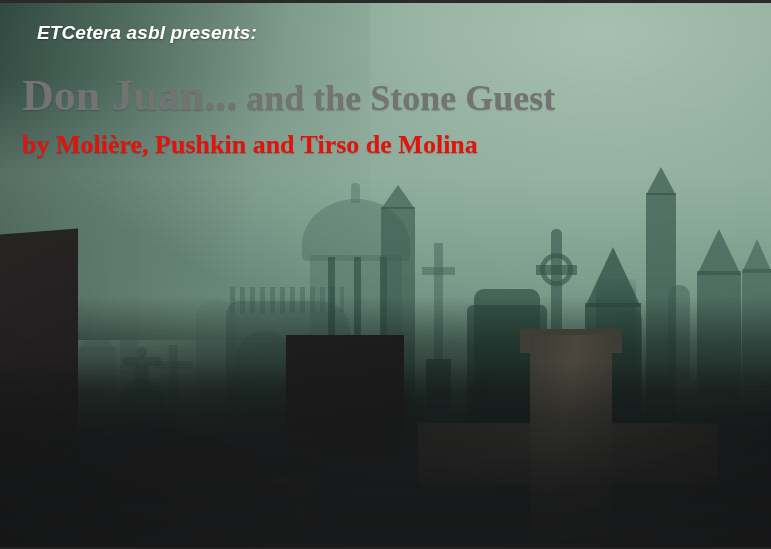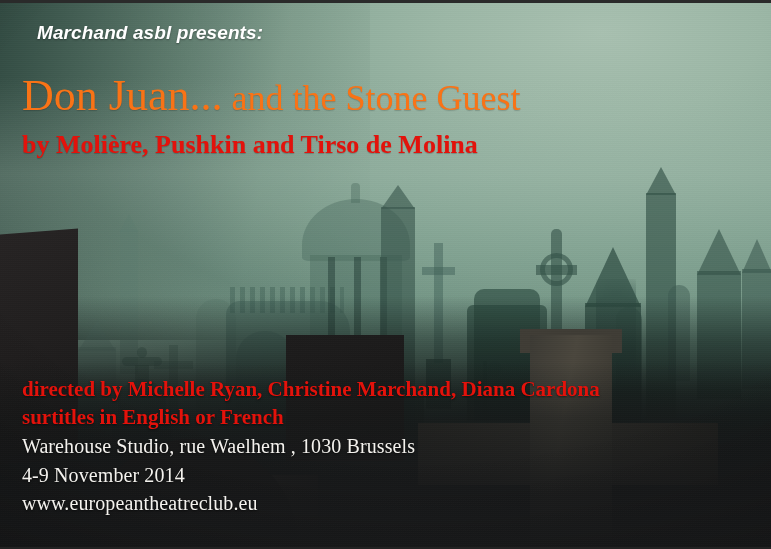--- a/index.html
+++ b/index.html
@@ -229,22 +229,22 @@
   #presents{
     left:37px; top:22px;
     font-family:"Liberation Sans", sans-serif;
     font-weight:bold; font-style:italic;
     font-size:19px; color:#ffffff;
     letter-spacing:.1px;
     text-shadow:0 1px 2px rgba(0,0,0,.35);
   }
   #title{
     left:22px; top:70px;
-    color:#f97316;
-    font-weight:normal;
+    color:#737373;
+    font-weight:bold;
     text-shadow:0 1px 1px rgba(0,0,0,.18);
     text-align:center;
   }
   #title .big{ font-size:44px; }
   #title .small{ font-size:36px; }
 
   #authors{
     left:22px; top:130px;
     font-size:26px; font-weight:bold; color:#e3120b;
     text-shadow:0 1px 1px rgba(0,0,0,.2);
@@ -359,29 +359,22 @@
     </div>
     <div id="fg-slab-mid"></div>
     <div id="fg-arch"></div>
     <div class="lowerfade"></div>
     <div class="vignette"></div>
     <div class="grain"></div>
     <div class="topedge"></div>
     <div class="botedge"></div>
   </div>
 
-  <div class="txt" id="presents">Marchand asbl presents:</div>
+  <div class="txt" id="presents">ETCetera asbl presents:</div>
 
   <div class="txt" id="title">
     <span class="big">Don Juan...</span><span class="small"> and the Stone Guest</span>
   </div>
 
   <div class="txt" id="authors">by Molière, Pushkin and Tirso de Molina</div>
 
-  <div class="txt" id="credits">
-    <span class="red">directed by Michelle Ryan, Christine Marchand, Diana Cardona</span>
-    <span class="red">surtitles  in English or French</span>
-    <span class="white">Warehouse Studio, rue Waelhem , 1030 Brussels</span>
-    <span class="white">4-9 November 2014</span>
-    <span class="white">www.europeantheatreclub.eu</span>
-  </div>
 
 </div>
 
 </body></html>

